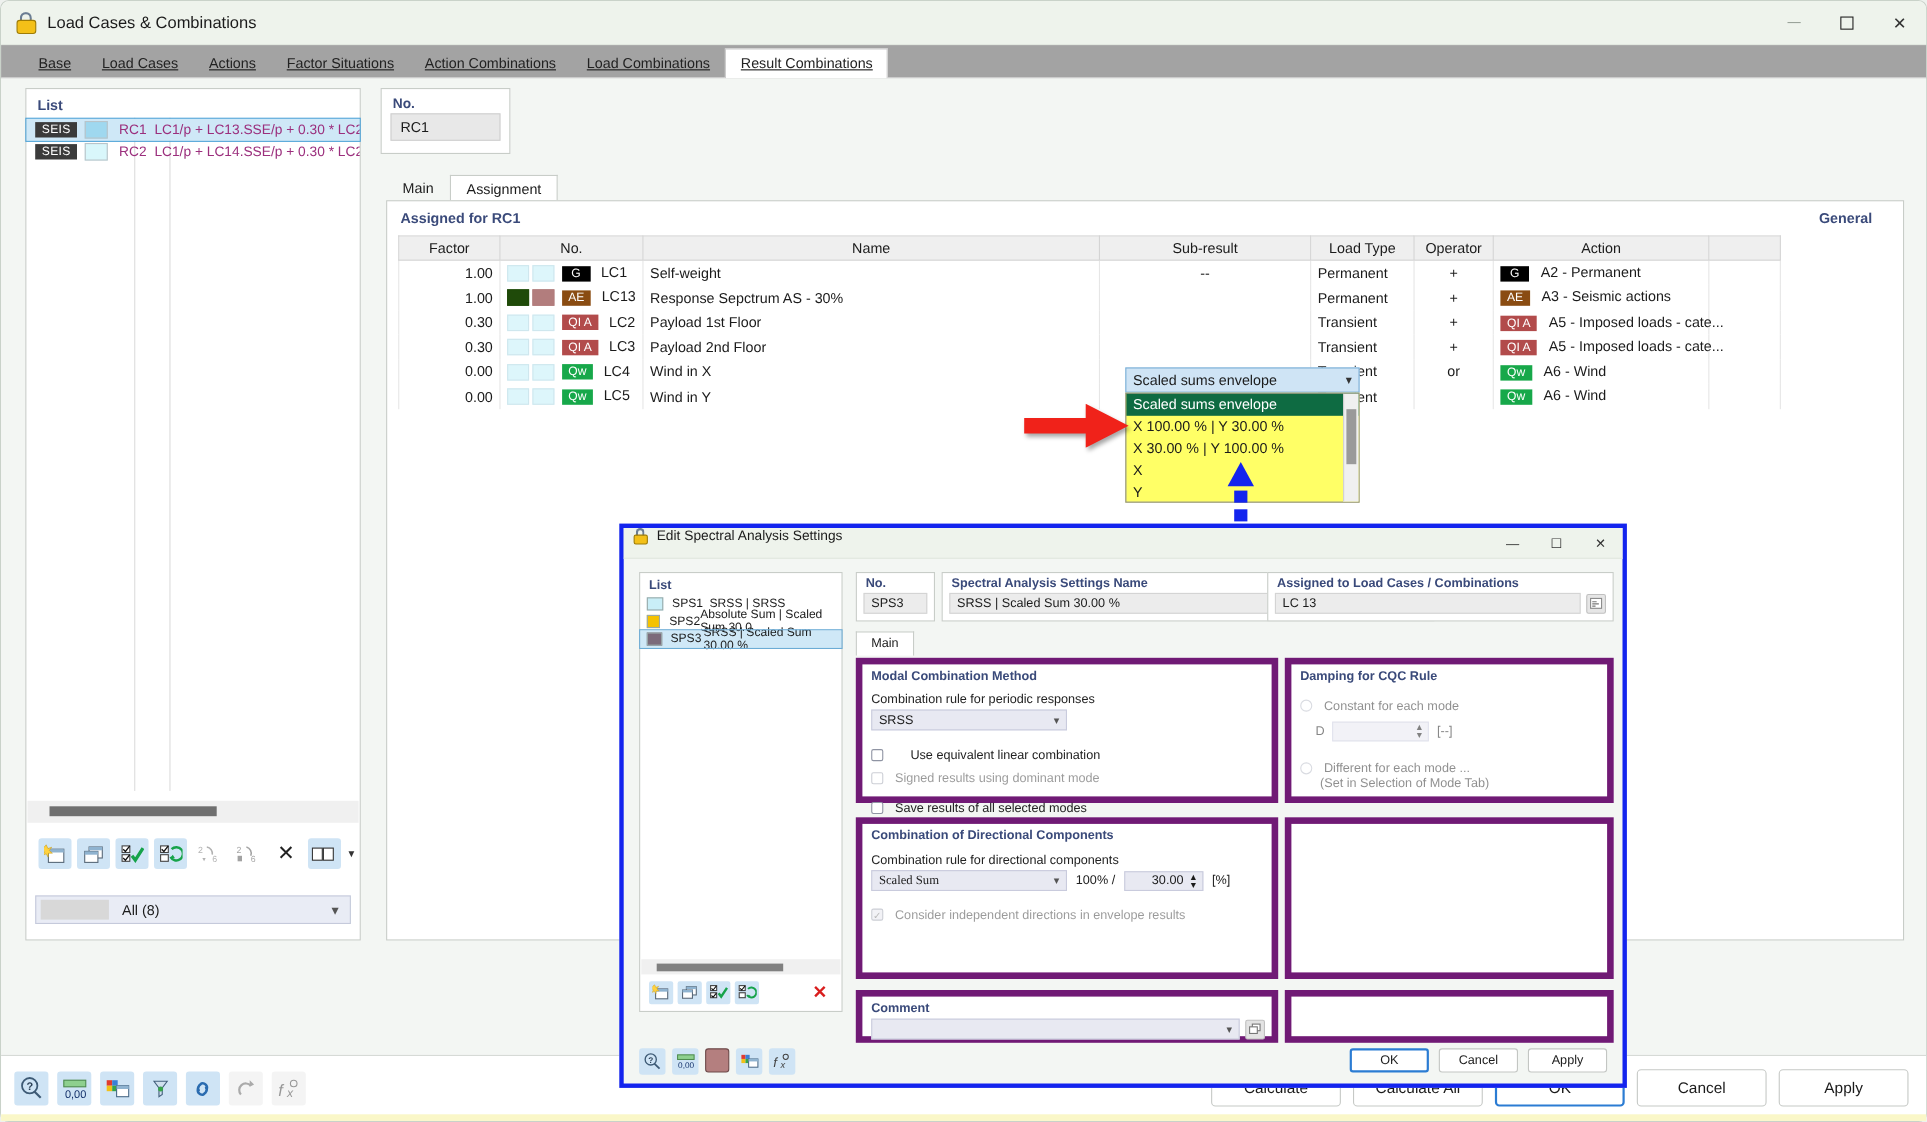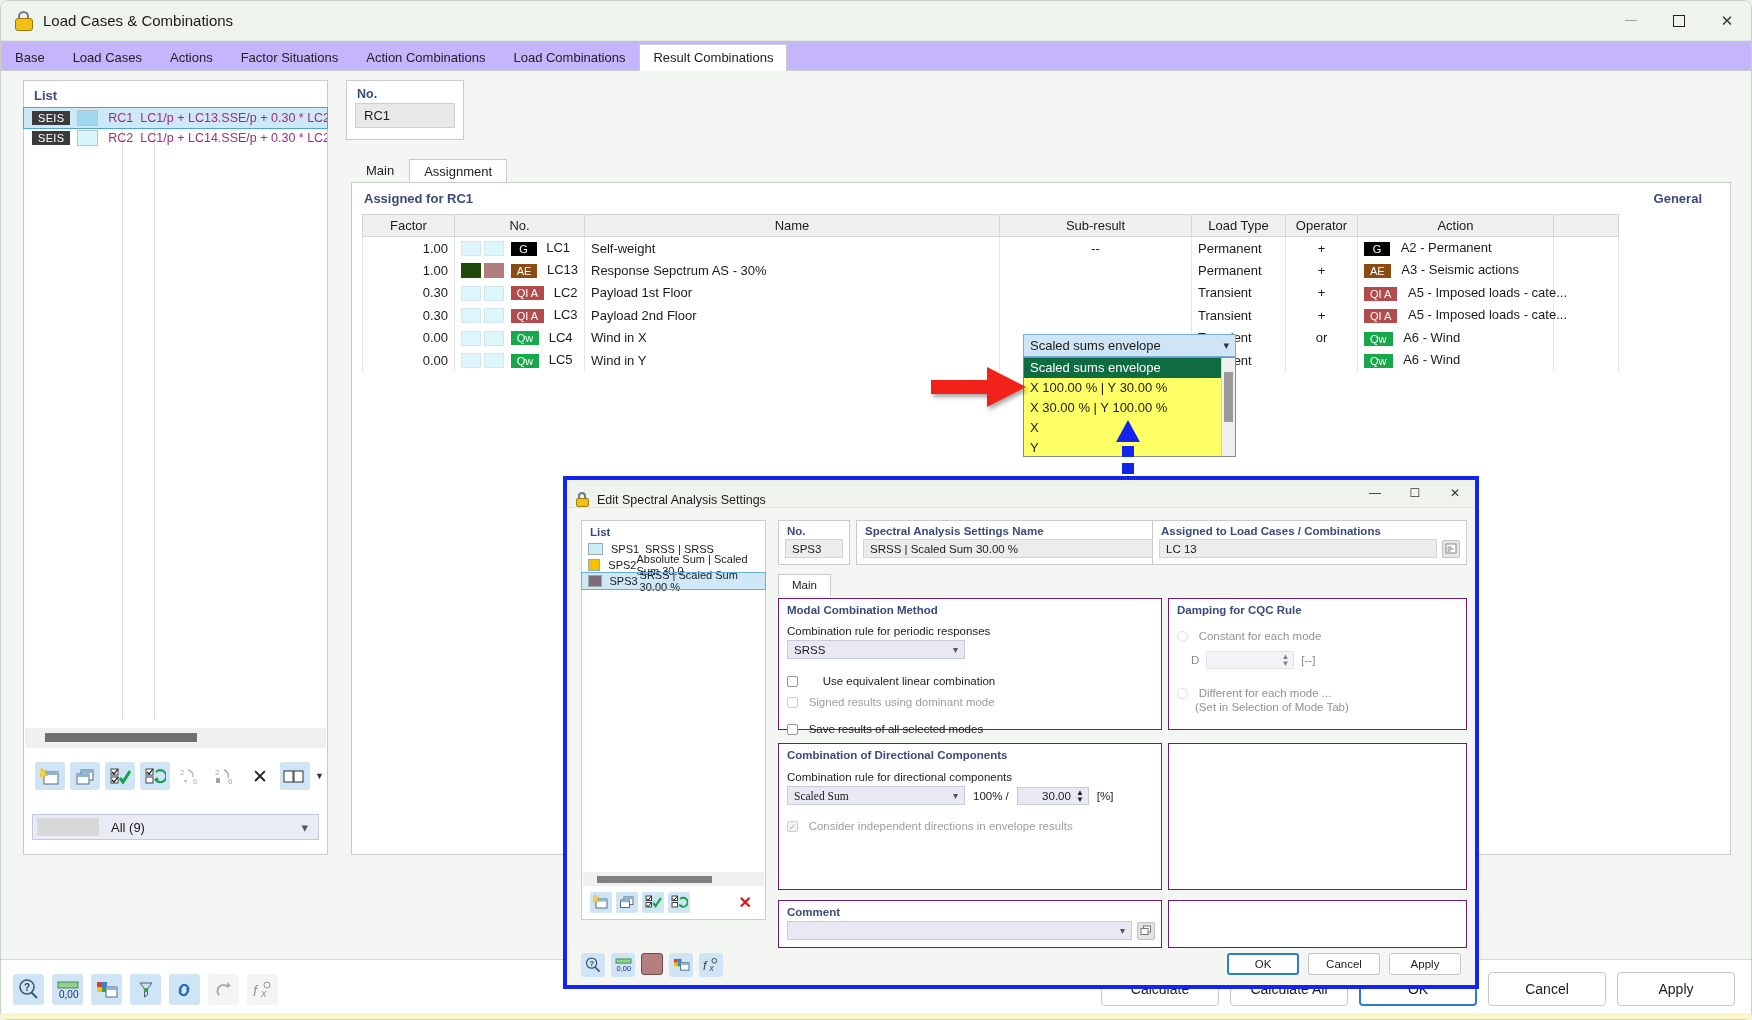--- a/index.html
+++ b/index.html
@@ -28,22 +28,22 @@
   }
   .title-icon .lock-body{position:absolute;left:2px;top:8px;width:18px;height:13px;background:#f3c018;border:1px solid #9e7c06;border-radius:3px;}
   .title-icon .lock-shackle{position:absolute;left:5px;top:1px;width:11px;height:11px;border:2.5px solid #6b7d93;border-bottom:none;border-radius:6px 6px 0 0;}
   .title-text { font-size:15px; color:#1b1b1b; }
   .win-ctrls { margin-left:auto; display:flex; height:40px; }
   .win-btn { width:48px; height:40px; display:flex;align-items:center;justify-content:center;font-size:15px;color:#333; }
   .min-glyph{width:12px;height:1px;background:#9aa39a;display:block;}
   .max-glyph{width:12px;height:12px;border:1.4px solid #222;display:block;}
 
   
-  .tabstrip { display:flex; height:30px; align-items:flex-end;
-     border-bottom:1px solid #ccc; background:#c4b5fd;}
+  .tabstrip { display:flex; padding-left:20px; height:30px; align-items:flex-end;
+     border-bottom:1px solid #ccc; background:#a3a3a3;text-decoration:underline;}
   .tab { padding:5px 13px 6px; font-size:13px; color:#222; border:1px solid transparent;
      border-bottom:none; position:relative; top:1px; cursor:default;}
   .tab.active { background:#fff; border-color:#ccc; }
 
   
   .content { position:absolute; left:0; right:0; top:71px; bottom:0; background:#f3f6f3; }
 
   
   .list-panel { position:absolute; left:22px; top:8px; width:305px; height:775px;
       background:#fff; border:1px solid #c8cdc8; }
@@ -126,21 +126,21 @@
   .bbtn.hl{background:#cfe4f5;}
   .bbtn.dim{background:#ececec; opacity:.55;}
   .main-buttons { position:absolute; right:16px; top:12px; display:flex; gap:11px; }
   .mbtn { width:118px; height:34px; border:1px solid #c6c9c6; background:#fff; border-radius:4px;
       font-size:14px; display:flex; align-items:center; justify-content:center; }
   .mbtn.primary { border:2px solid #2b7cd3; }
 
   
   .dlg-wrap { position:absolute; left:562px; top:475px; width:916px; height:513px;
      border:4px solid #1324ee; background:#f3f6f3; z-index:20; }
-  .dlg-title { height:28px; background:#eef3ec; display:flex; align-items:flex-end; font-size:12.5px;
+  .dlg-title { height:28px; background:#eef3ec; display:flex; align-items:flex-start; font-size:12.5px;
      border-bottom:1px solid #e0e6de; }
   .dlg-title .ti { width:15px;height:15px;margin-left:8px;margin-right:7px;position:relative;}
   .dlg-title .ti .b{position:absolute;left:1px;top:6px;width:13px;height:9px;background:#f3c018;border:1px solid #9e7c06;border-radius:2px;}
   .dlg-title .ti .s{position:absolute;left:3px;top:0px;width:8px;height:8px;border:2px solid #6b7d93;border-bottom:none;border-radius:5px 5px 0 0;}
   .dlg-wc { margin-left:auto; display:flex; }
   .dlg-wc > div { width:40px; height:28px; display:flex; align-items:center;justify-content:center; font-size:12px; color:#333;}
   .dlg-body { position:absolute; left:0; right:0; top:28px; bottom:0; }
 
   .dlist { position:absolute; left:14px; top:12px; width:185px; height:400px; background:#fff; border:1px solid #c8cdc8;}
   .dlist-head { font-size:11.5px; font-weight:bold; color:#3a4a7a; padding:5px 8px 3px; }
@@ -157,21 +157,21 @@
 
   .dbox { position:absolute; background:#fff; border:1px solid #c8cdc8; }
   .dbox .dlab{font-size:11.5px;font-weight:bold;color:#3a4a7a;padding:4px 8px 0;}
   .dfield{background:#ececec;border:1px solid #d4d4d4;height:19px;font-size:11.5px;display:flex;align-items:center;padding:0 6px;}
   .dbox-no{left:211px;top:12px;width:72px;height:45px;}
   .dbox-name{left:289px;top:12px;width:448px;height:45px;}
 
   .dtabs{position:absolute;left:211px;top:66px;display:flex;}
   .dtab{font-size:11.5px;padding:4px 13px 5px;background:#fff;border:1px solid #c8cdc8;border-bottom:none;}
 
-  .group{position:absolute;background:#fff;border:1px solid #701a75;}
+  .group{position:absolute;background:#fff;border:6px solid #701a75;}
   .group .glab{font-size:11.5px;font-weight:bold;color:#3a4a7a;padding:5px 0 0 8px;}
   .lbl{font-size:11.5px;color:#222;}
   .combo{background:#e8e9f2;border:1px solid #c9cbdd;height:19px;font-size:11.5px;display:flex;align-items:center;padding:0 6px;}
   .combo .cv{}
   .combo .cc{margin-left:auto;font-size:10px;color:#555;}
   .cb{width:11px;height:11px;border:1px solid #8f94a3;background:#fff;display:inline-block;vertical-align:middle;border-radius:2px;}
   .cb.checked{background:#e3e4ec;}
   .rb{width:11px;height:11px;border:1px solid #b4b8c4;border-radius:50%;display:inline-block;vertical-align:middle;background:#fff;}
   .spin{background:#e8e9f2;border:1px solid #c9cbdd;height:18px;display:flex;align-items:center;font-size:11.5px;}
   .dlg-buttons{position:absolute;right:14px;bottom:10px;display:flex;gap:9px;}
@@ -297,21 +297,21 @@
           <svg width="24" height="15" viewBox="0 0 24 15">
               <rect x="1" y="2" width="9" height="11" fill="#fff" stroke="#333"></rect>
               <rect x="11" y="2" width="9" height="11" fill="#fff" stroke="#333"></rect>
             </svg>
         </div>
         <div style="font-size:9px;color:#333;">▼</div>
       </div>
 
       <div class="list-filter">
         <div class="filter-swatch"></div>
-        <div class="filter-text">All (9)</div>
+        <div class="filter-text">All (8)</div>
         <div class="filter-caret">▾</div>
       </div>
     </div>
 
     <div class="hbox box-no">
       <div class="hlab">No.</div>
       <div class="field" style="margin:2px 8px 0 8px;">RC1</div>
     </div>
 
 

